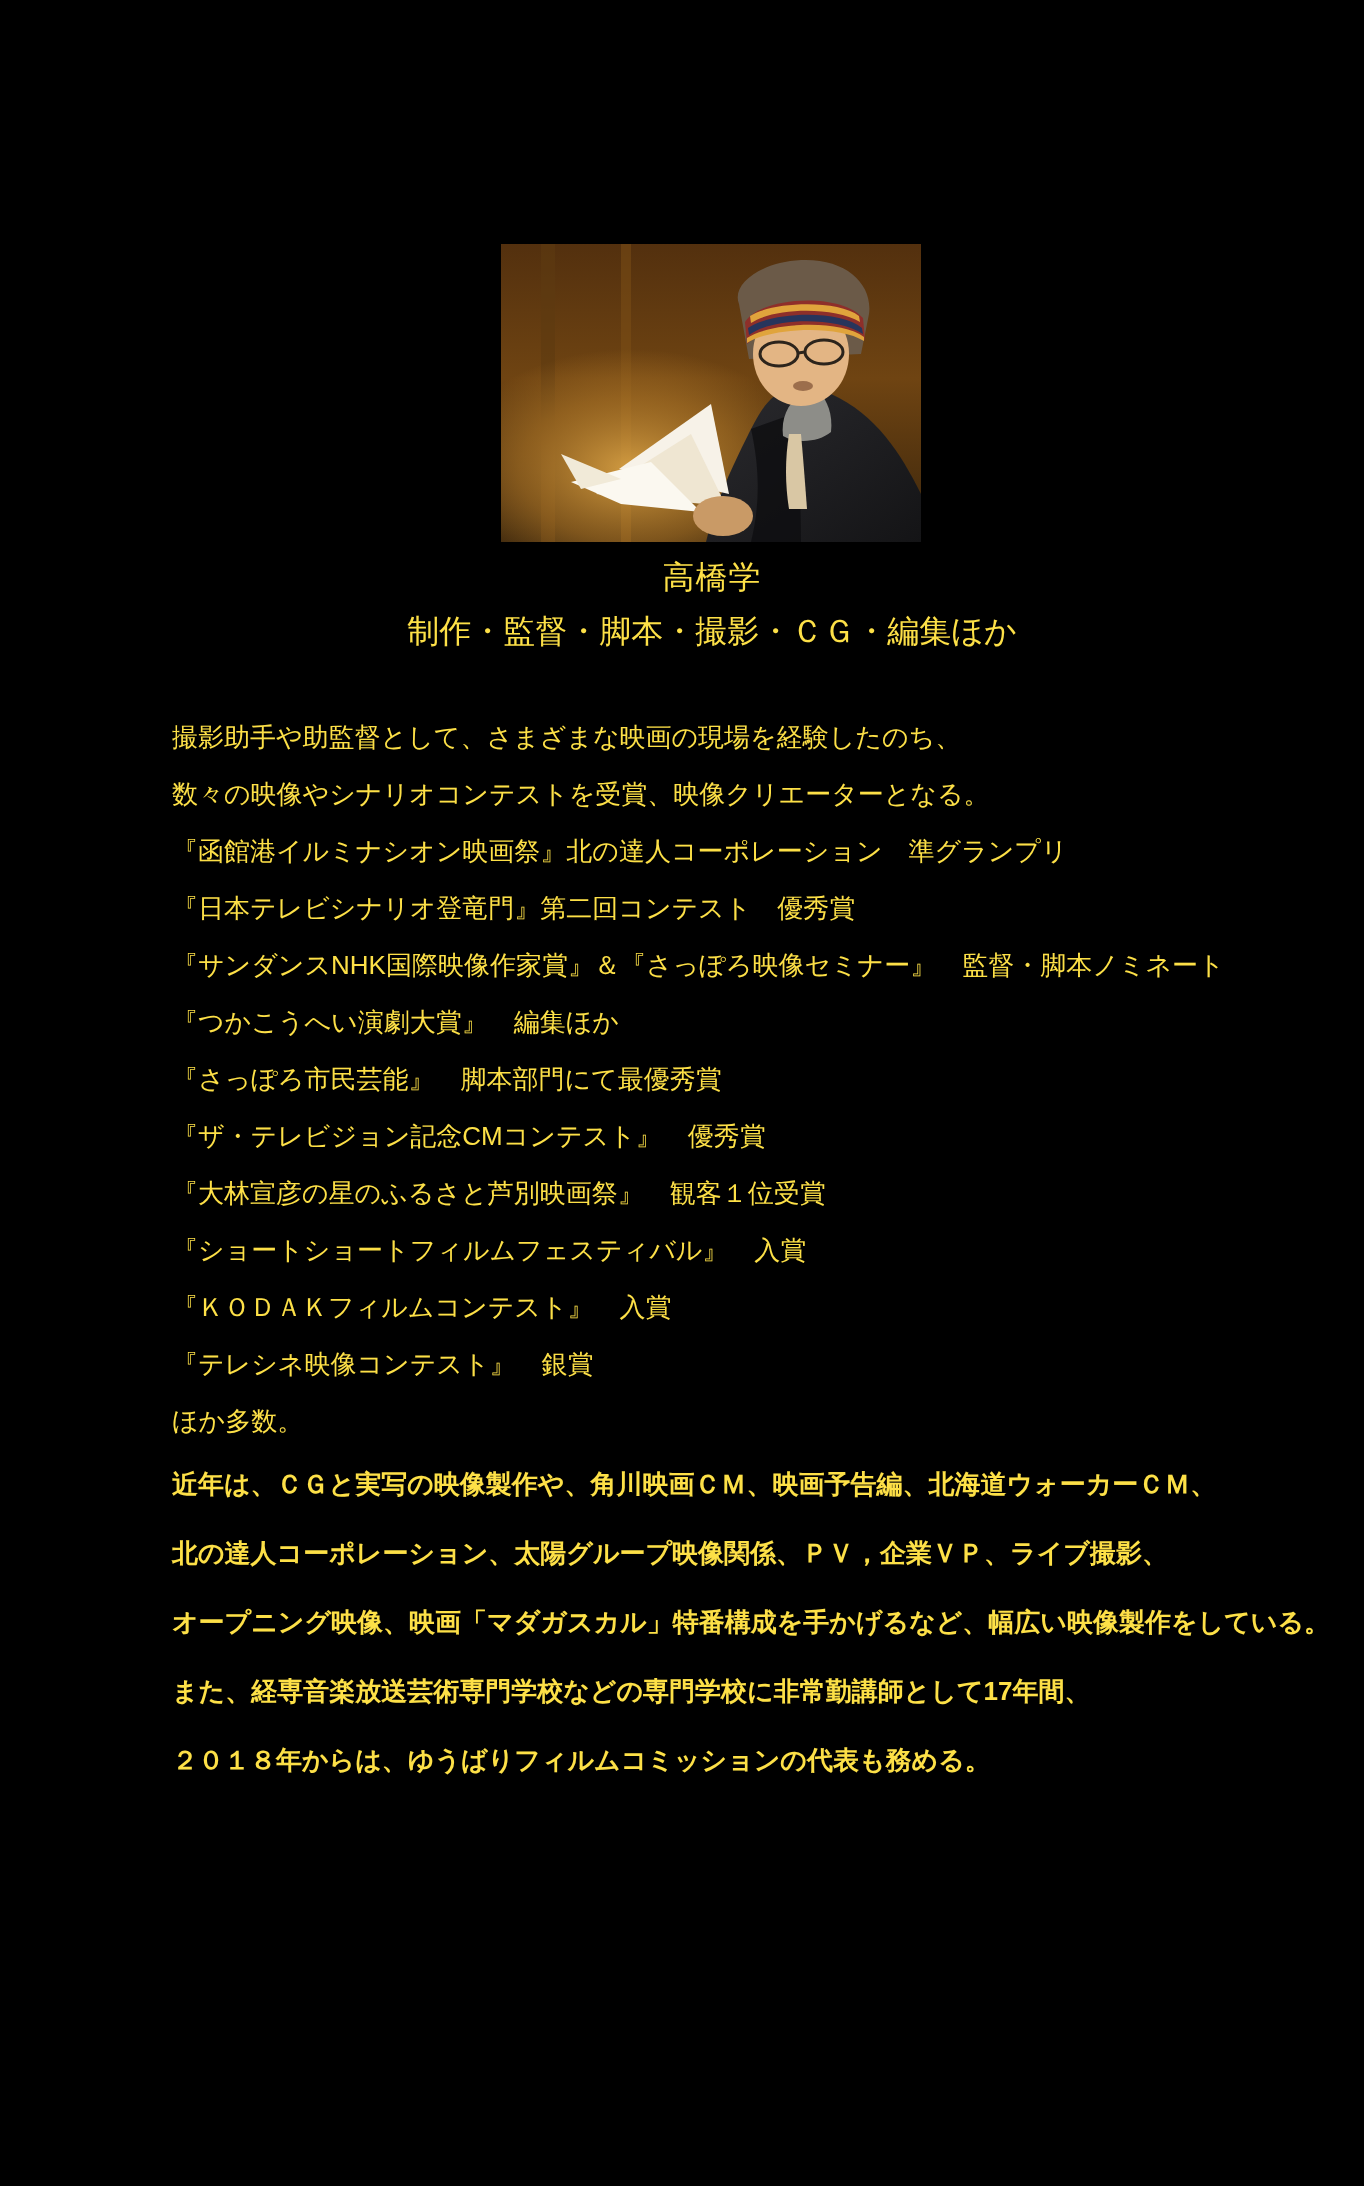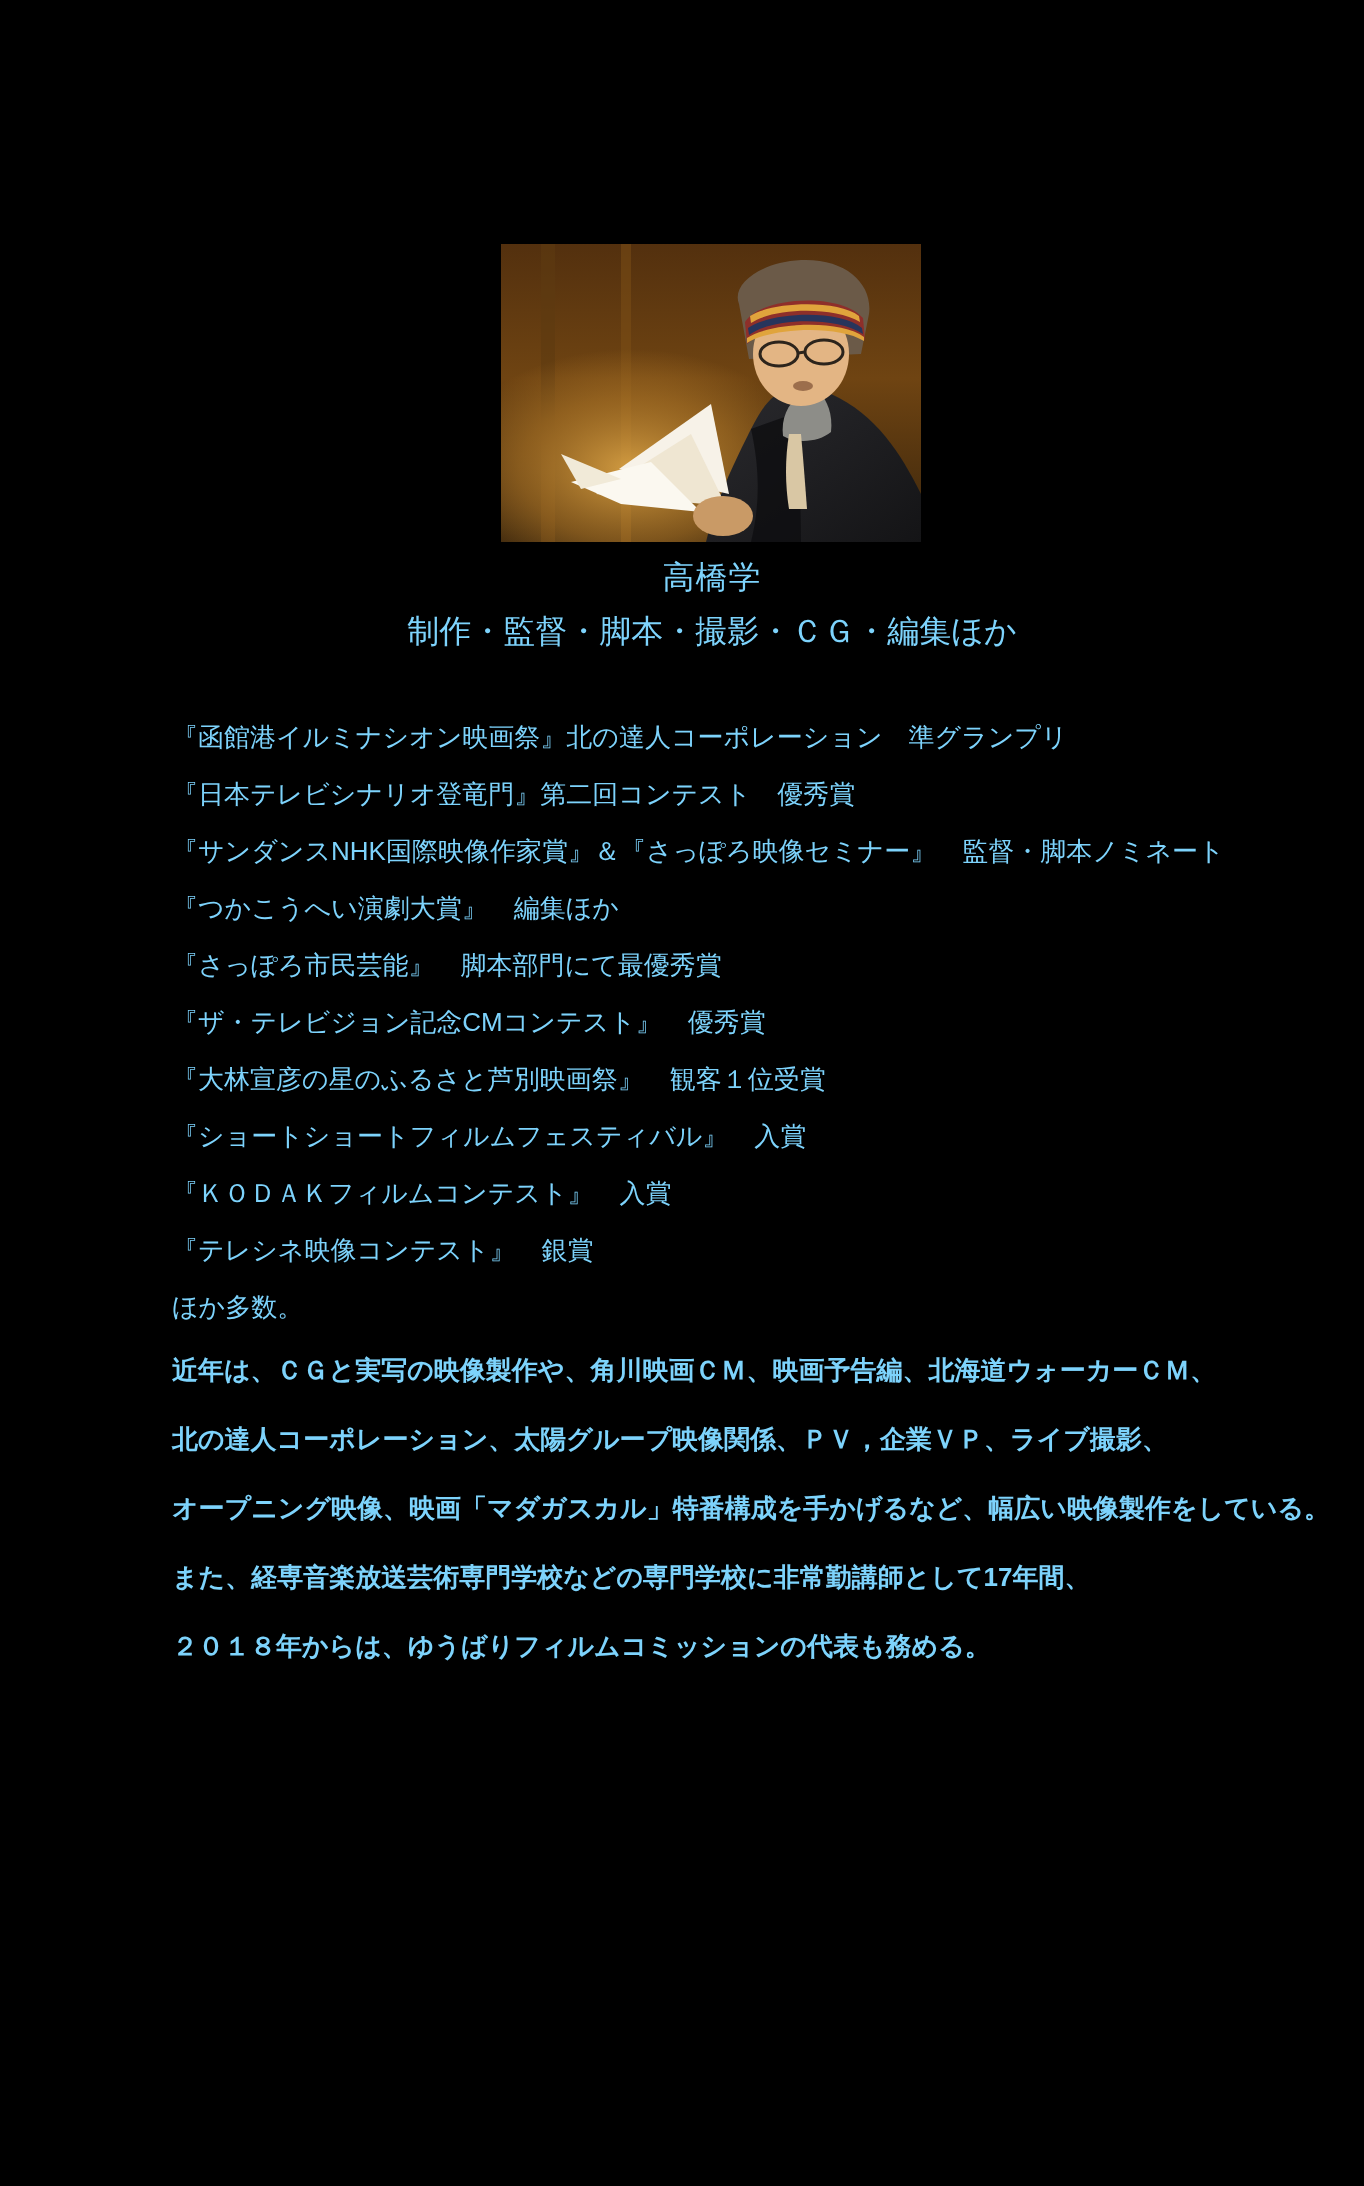--- a/index.html
+++ b/index.html
@@ -2,21 +2,21 @@
 <html lang="ja"><head>
 <meta charset="utf-8">
 <style>
   html, body { margin: 0; padding: 0; background: #000; }
   .stage {
     position: relative;
     width: 1364px;
     height: 2186px;
     background: #000;
     overflow: hidden;
-    color: #7dd3fc;
+    color: #fde047;
     font-family: "Liberation Sans", "DejaVu Sans", sans-serif;
   }
   .photo {
     position: absolute;
     left: 501px;
     top: 244px;
     width: 420px;
     height: 298px;
     overflow: hidden;
   }
@@ -116,20 +116,24 @@
 
       <ellipse cx="222" cy="272" rx="30" ry="20" fill="#c99a66"></ellipse>
     </svg>
   </div>
 
   <div class="name-title">高橋学</div>
 
   <div class="roles">制作・監督・脚本・撮影・ＣＧ・編集ほか</div>
 
   <div class="bio">
+    <div class="intro">
+        <p>撮影助手や助監督として、さまざまな映画の現場を経験したのち、</p>
+        <p>数々の映像やシナリオコンテストを受賞、映像クリエーターとなる。</p>
+      </div>
     <div class="awards">
         <p>『函館港イルミナシオン映画祭』北の達人コーポレーション　準グランプリ</p>
         <p>『日本テレビシナリオ登竜門』第二回コンテスト　優秀賞</p>
         <p>『サンダンスNHK国際映像作家賞』＆『さっぽろ映像セミナー』　監督・脚本ノミネート</p>
         <p>『つかこうへい演劇大賞』　編集ほか</p>
         <p>『さっぽろ市民芸能』　脚本部門にて最優秀賞</p>
         <p>『ザ・テレビジョン記念CMコンテスト』　優秀賞</p>
         <p>『大林宣彦の星のふるさと芦別映画祭』　観客１位受賞</p>
         <p>『ショートショートフィルムフェスティバル』　入賞</p>
         <p>『ＫＯＤＡＫフィルムコンテスト』　入賞</p>

